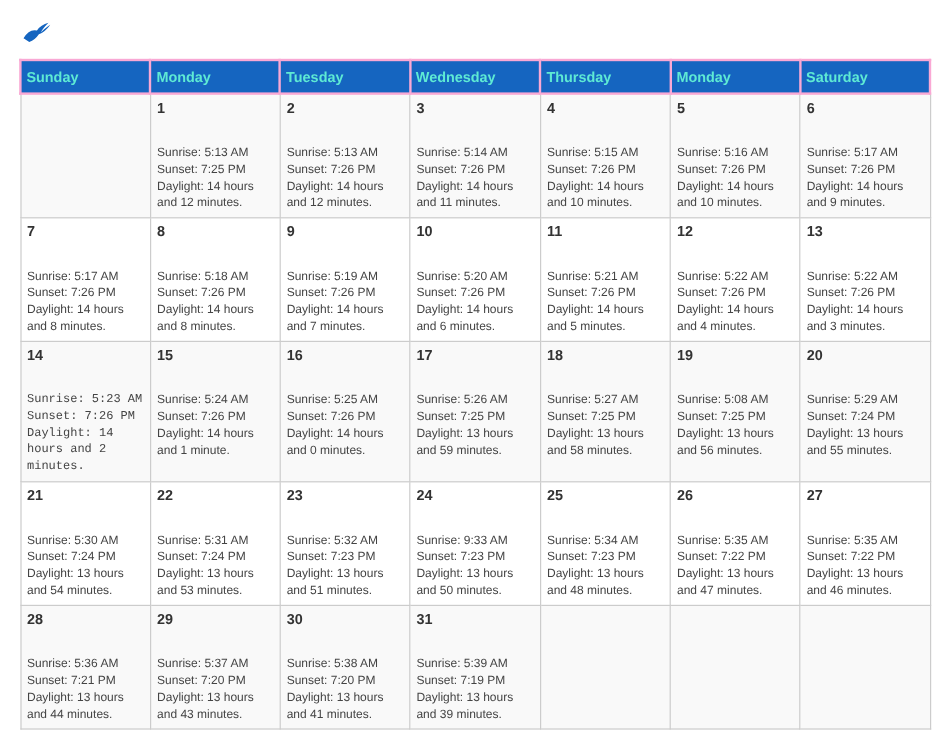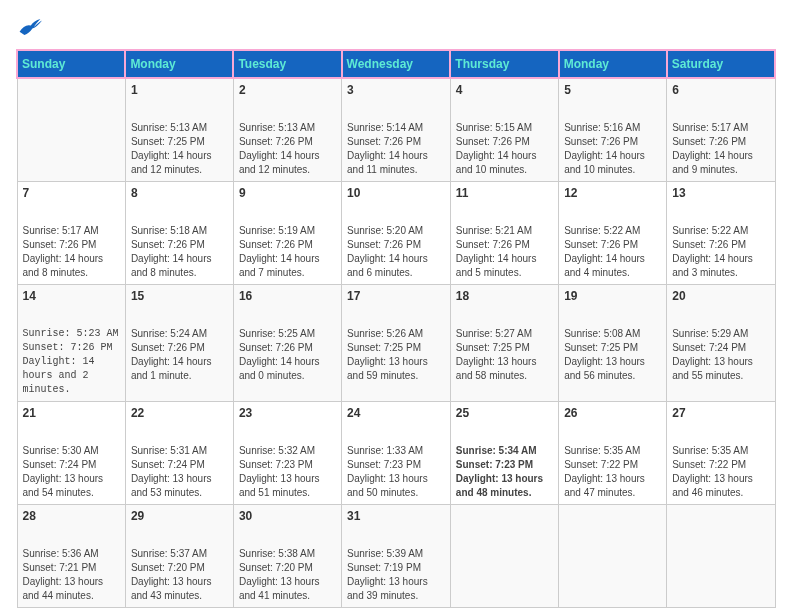--- a/index.html
+++ b/index.html
@@ -249,27 +249,27 @@
 Daylight: 13 hours and 53 minutes.</div>
         </td>
         <td>
           <span class="day-num">23</span>
           <div class="day-info" style="white-space: pre-line;">Sunrise: 5:32 AM
 Sunset: 7:23 PM
 Daylight: 13 hours and 51 minutes.</div>
         </td>
         <td>
           <span class="day-num">24</span>
-          <div class="day-info" style="white-space: pre-line;">Sunrise: 1:33 AM
+          <div class="day-info" style="white-space: pre-line;">Sunrise: 9:33 AM
 Sunset: 7:23 PM
 Daylight: 13 hours and 50 minutes.</div>
         </td>
         <td>
           <span class="day-num">25</span>
-          <div class="day-info" style="white-space: pre-line; font-weight: bold;">Sunrise: 5:34 AM
+          <div class="day-info" style="white-space: pre-line;">Sunrise: 5:34 AM
 Sunset: 7:23 PM
 Daylight: 13 hours and 48 minutes.</div>
         </td>
         <td>
           <span class="day-num">26</span>
           <div class="day-info" style="white-space: pre-line;">Sunrise: 5:35 AM
 Sunset: 7:22 PM
 Daylight: 13 hours and 47 minutes.</div>
         </td>
         <td>

